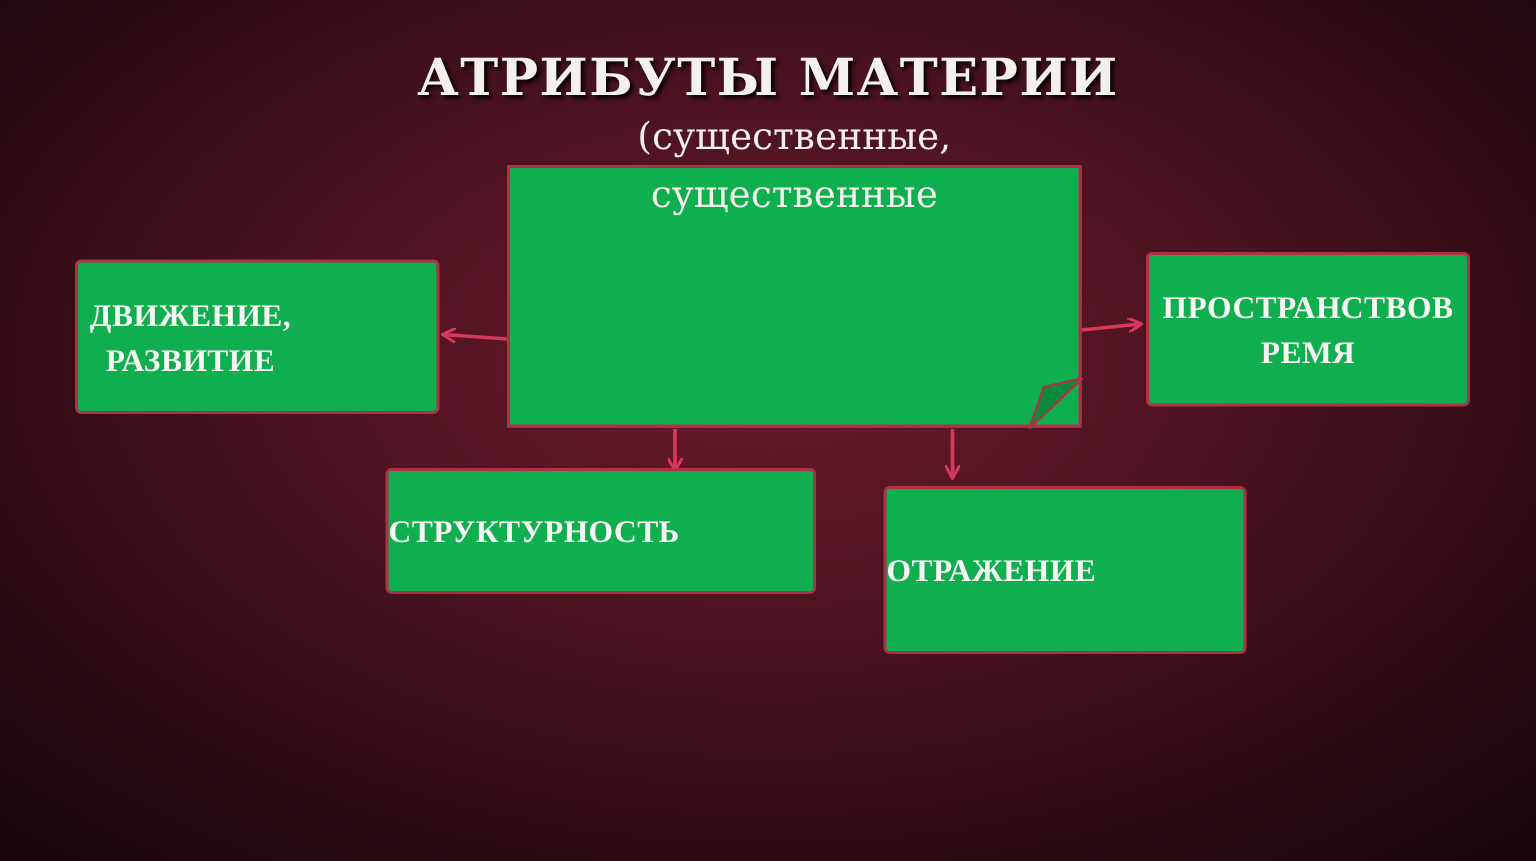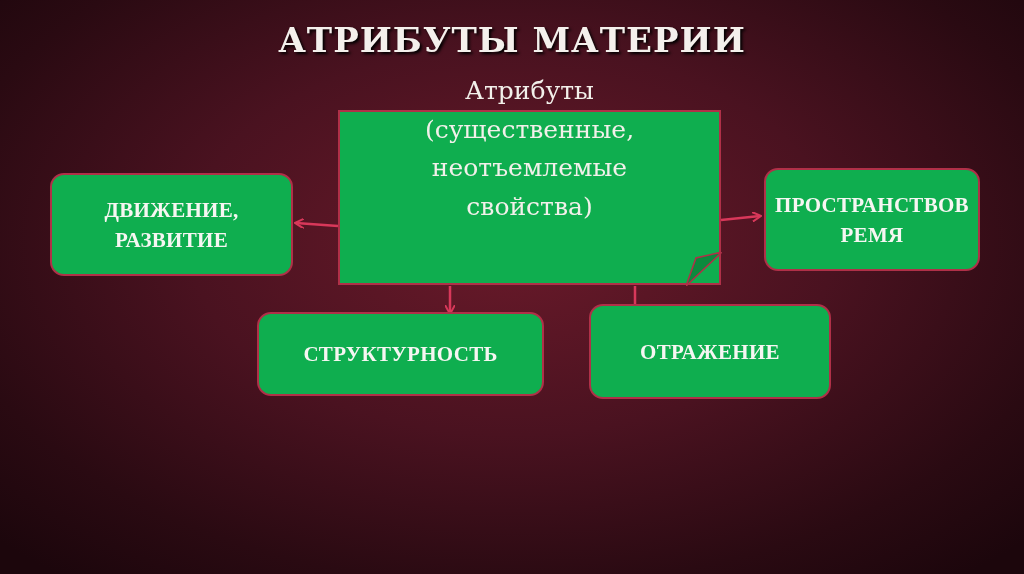--- a/index.html
+++ b/index.html
@@ -2,63 +2,61 @@
 <html><head>
 <meta charset="utf-8">
 <style>
   html, body { margin:0; padding:0; }
   body {
     width:1024px; height:574px; overflow:hidden; position:relative;
     background: radial-gradient(ellipse 70% 75% at 50% 42%, #6a1a2a 0%, #4a1220 45%, #2a0a12 80%, #1c060c 100%);
     font-family: "DejaVu Serif", serif;
   }
   .title {
-    position:absolute; left:0; width:1024px; top:20px; text-align:center;
+    position:absolute; left:0; width:1024px; top:32px; text-align:center;
     color:#f4f0ec; font-family:"DejaVu Serif", serif; font-weight:bold;
     font-size:34px; letter-spacing:1px; text-shadow: 2px 2px 3px #000;
   }
   .center-box {
     position:absolute; left:338px; top:110px; width:383px; height:175px;
     background:#0fae4f; border:2px solid #b03048; box-sizing:border-box;
   }
   .fold {
     position:absolute; left:686px; top:252px; width:36px; height:34px;
   }
   .center-text {
     position:absolute; left:338px; top:72px; width:383px; text-align:center;
     color:#f2f0ea; font-family:"DejaVu Serif", serif; font-size:25px; line-height:38.5px;
   }
   .center-text div { white-space:nowrap; }
   .node {
-    position:absolute; background:#0fae4f; border:2px solid #b03048; border-radius:14px;
-    box-sizing:border-box; display:flex; align-items:center; justify-content:center;
+    position:absolute; background:#0fae4f; border:2px solid #b03048; border-radius:4px;
+    box-sizing:border-box; display:flex; align-items:center; justify-content:flex-start;
     text-align:center; color:#f6f6f2; font-family:"Liberation Serif", serif; font-weight:bold;
     font-size:21px; line-height:30px; letter-spacing:0.3px;
   }
   .n-motion { left:50px; top:173px; width:243px; height:103px; }
   .n-space  { left:764px; top:168px; width:216px; height:103px; }
   .n-struct { left:257px; top:312px; width:287px; height:84px; }
-  .n-reflect{ left:589px; top:304px; width:242px; height:95px; }
+  .n-reflect{ left:589px; top:324px; width:242px; height:112px; }
   svg.arrows { position:absolute; left:0; top:0; width:1024px; height:574px; pointer-events:none; }
 </style>
 </head>
 <body>
 
 <div class="title">АТРИБУТЫ МАТЕРИИ</div>
 
 <div class="center-box"></div>
 <svg class="fold" viewBox="0 0 36 34">
   <polygon points="0,34 10,6 36,0" fill="#0b8a3e" stroke="#b03048" stroke-width="1.5"></polygon>
 </svg>
 
 <div class="center-text">
-  <div>Атрибуты</div>
   <div>(существенные,</div>
-  <div>неотъемлемые</div>
-  <div>свойства)</div>
+  <div>существенные</div>
 </div>
 
 <svg class="arrows" viewBox="0 0 1024 574">
   <defs>
     <marker id="ah" markerWidth="10" markerHeight="10" refX="8" refY="5" orient="auto" markerUnits="userSpaceOnUse">
       <path d="M0,0 L9,5 L0,10" fill="none" stroke="#d8385a" stroke-width="2"></path>
     </marker>
   </defs>
   <line x1="338" y1="226" x2="296" y2="223" stroke="#d8385a" stroke-width="2.5" marker-end="url(#ah)"></line>
   <line x1="721" y1="220" x2="760" y2="216" stroke="#d8385a" stroke-width="2.5" marker-end="url(#ah)"></line>

